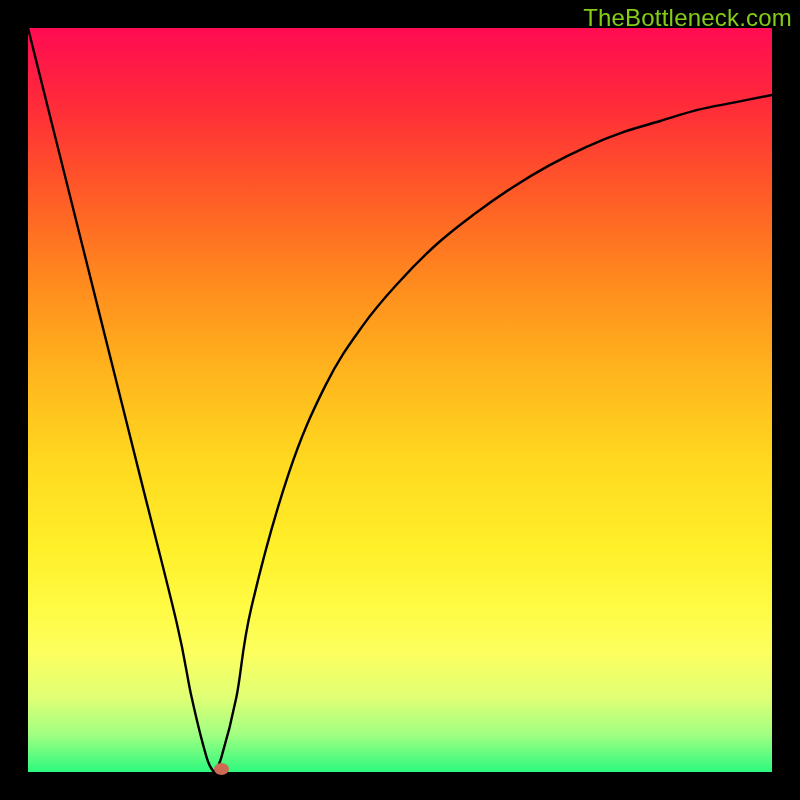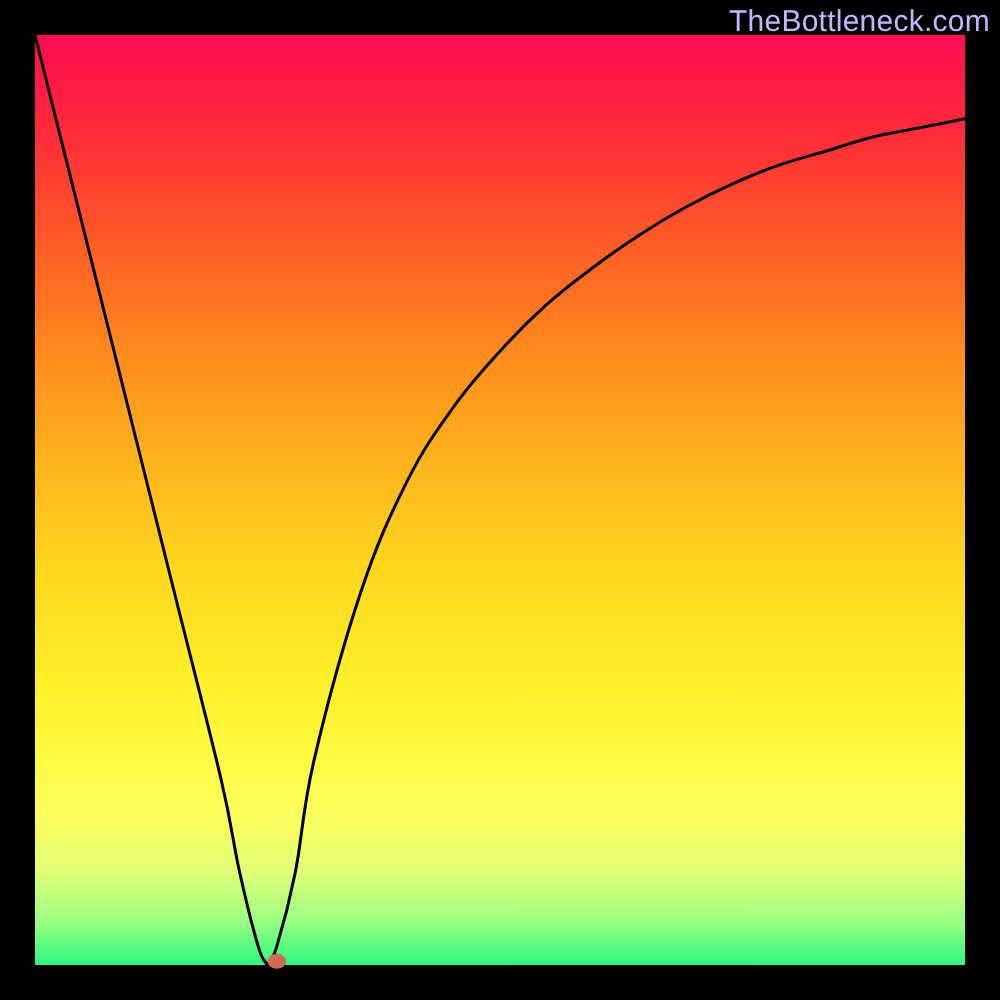--- a/index.html
+++ b/index.html
@@ -25,21 +25,21 @@
       #e0ff75 90%,
       #a0ff82 95%,
       #2cf97e 100%
     );
   }
 
   .watermark {
     position: absolute;
     top: 4px;
     right: 8px;
-    color: #c4b5fd;
+    color: #84cc16;
     font-size: 24px;
     font-weight: 500;
     letter-spacing: 0.2px;
   }
 
   .curve-holder {
     position: absolute;
     left: 0; top: 0;
     width: 744px; height: 744px;
     pointer-events: none;

